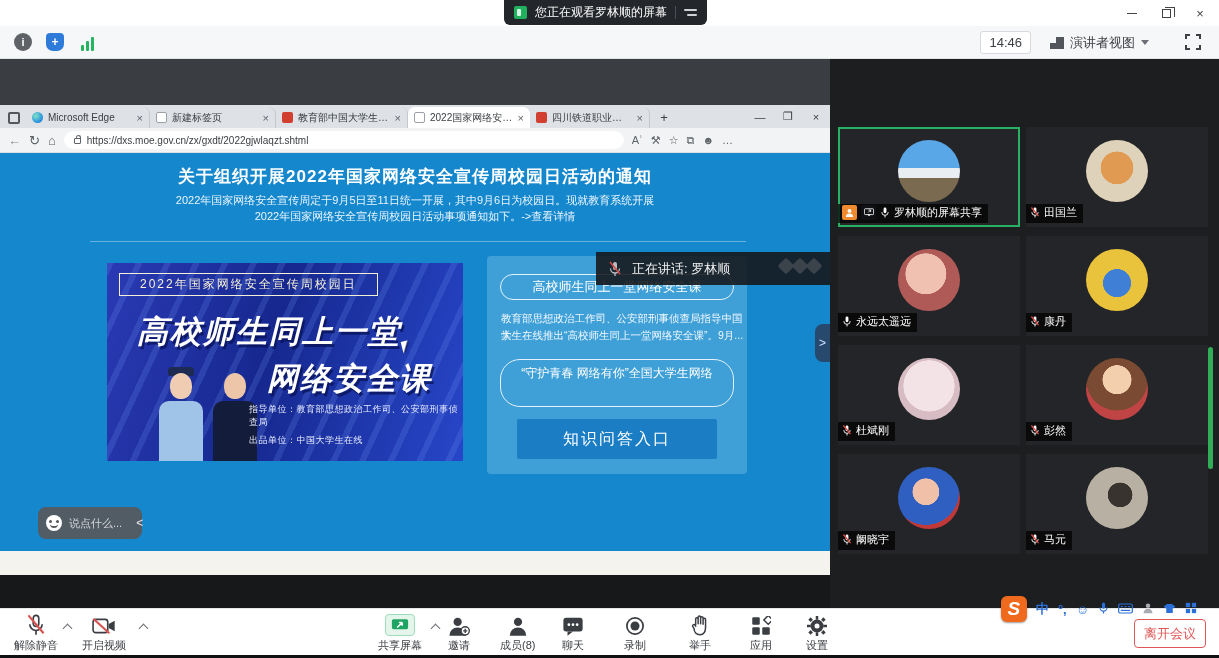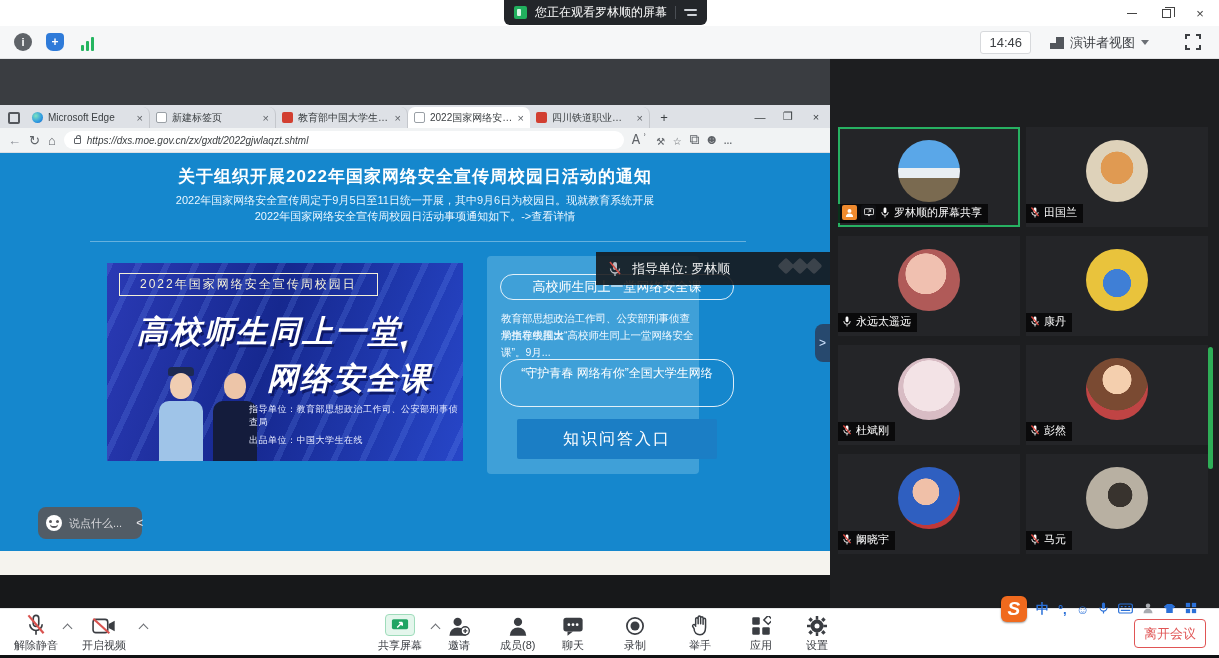--- a/index.html
+++ b/index.html
@@ -57,43 +57,43 @@
   .fav.edge { border-radius:50%; background:radial-gradient(circle at 35% 35%, #7ee3c0, #2f9ae0 60%, #1b5fc4); }
   .fav.doc { background:#fff; border:1px solid #9aa0a6; }
   .fav.red { background:#d23f31; }
   .fav.pdf { background:#d23f31; border-radius:2px; }
   .newtab { width:16px; height:16px; margin:0 0 3px 6px; color:#3c4043; font-size:13px; display:flex; align-items:center; justify-content:center; }
   .bwinctl { margin-left:auto; display:flex; align-items:center; height:23px; }
   .bwinctl span { width:28px; text-align:center; color:#3c4043; font-size:11px; }
   .addrbar { height:25px; background:#f1f3f4; border-bottom:1px solid #dcdfe3; display:flex; align-items:center; padding:0 8px; gap:8px; }
   .nav { color:#8a8e94; font-size:13px; }
   .nav.dark { color:#5f6368; }
-  .urlpill { flex:1; max-width:560px; height:18px; background:#fff; border-radius:10px; display:flex; align-items:center; padding:0 10px; gap:6px; font-size:10px; color:#3c4043;font-style:italic; }
+  .urlpill { flex:1; max-width:560px; height:18px; background:#fff; border-radius:10px; display:flex; align-items:center; padding:0 10px; gap:6px; font-size:10px; color:#3c4043; }
   .lock { width:7px; height:6px; border:1px solid #5f6368; border-radius:1px; position:relative; margin-top:2px; }
   .lock::before { content:""; position:absolute; left:1px; top:-4px; width:3px; height:3px; border:1px solid #5f6368; border-bottom:none; border-radius:3px 3px 0 0; }
-  .addr-ic { color:#5f6368; font-size:14px;font-family:Liberation Mono, monospace; }
+  .addr-ic { color:#5f6368; font-size:11px; }
 
   
   .page { position:absolute; left:0; top:48px; width:830px; height:398px; background:#1587cd; overflow:hidden; }
   .pg-title { position:absolute; left:0; top:12px; width:830px; text-align:center; color:#fff; font-size:17px; font-weight:bold; letter-spacing:1px; }
   .pg-sub { position:absolute; left:0; width:830px; text-align:center; color:#eaf6ff; font-size:11px; }
   .pg-hr { position:absolute; left:90px; top:88px; width:656px; border-top:1px solid rgba(255,255,255,0.35); }
   .banner { position:absolute; left:107px; top:110px; width:356px; height:198px; background:linear-gradient(105deg,#2a3ab5 0%,#16288f 45%,#2746c8 100%); overflow:hidden; }
   .banner .streaks { position:absolute; inset:0; background:repeating-linear-gradient(115deg, rgba(120,160,255,0.18) 0 6px, transparent 6px 26px); }
   .btag { position:absolute; left:12px; top:10px; border:1px solid #f4f0d8; color:#f7f3da; font-size:12px; padding:2px 20px; letter-spacing:2px; }
   .bh1 { position:absolute; left:30px; top:48px; width:330px; color:#fff; font-size:31px; font-weight:bold; font-style:italic; text-shadow:2px 3px 0 rgba(10,20,90,0.8); letter-spacing:2px; }
   .bh2 { position:absolute; left:160px; top:95px; width:220px; color:#fff; font-size:31px; font-weight:bold; font-style:italic; text-shadow:2px 3px 0 rgba(10,20,90,0.8); letter-spacing:2px; }
   .bcredit { position:absolute; left:142px; color:#e8ecff; font-size:9px; letter-spacing:0.5px; }
   .person { position:absolute; bottom:0; }
   .p-head { width:22px; height:26px; background:#edc5a8; border-radius:50% 50% 45% 45%; margin:0 auto; }
   .p-hat { width:26px; height:9px; background:#1d2a52; border-radius:4px 4px 2px 2px; margin:0 auto -3px; }
   .p-body { width:44px; height:60px; border-radius:10px 10px 0 0; margin:2px auto 0; }
   .police .p-body { background:#9fc4e8; }
   .suit .p-body { background:#141c3c; }
-  .panel { position:absolute; left:487px; top:103px; width:212px; height:218px; background:#3fa0d8; border-radius:4px; }
+  .panel { position:absolute; left:487px; top:103px; width:260px; height:218px; background:#3fa0d8; border-radius:4px; }
   .pill { border:1px solid rgba(255,255,255,0.85); border-radius:15px; color:#fff; text-align:center; }
   .pill1 { position:absolute; left:13px; top:18px; width:234px; height:26px; line-height:24px; font-size:13px; }
   .pdesc { position:absolute; left:14px; color:#f0f8ff; font-size:10.5px; line-height:17px; }
   .pill2 { position:absolute; left:13px; top:103px; width:234px; height:48px; font-size:12px; line-height:22px; padding-top:2px; border-radius:20px; }
   .cta { position:absolute; left:30px; top:163px; width:200px; height:40px; background:#1b7ec5; color:#fff; font-size:16px; letter-spacing:2px; display:flex; align-items:center; justify-content:center; border-radius:2px; }
   .cursor { position:absolute; left:402px; top:188px; width:0; height:0; border-left:7px solid #fff; border-bottom:12px solid transparent; filter:drop-shadow(1px 1px 1px rgba(0,0,0,0.6)); transform:rotate(-14deg); }
   .page-white { position:absolute; left:0; top:446px; width:830px; height:58px; background:#f5f3ee; overflow:hidden; }
   .wkbox { position:absolute; left:332px; top:24px; width:168px; height:44px; border:2px solid #2b3ec4; padding:3px; }
   .wkbox .inner { width:100%; height:100%; border:2px solid #2b3ec4; display:flex; align-items:flex-start; justify-content:center; color:#2b3ec4; font-weight:bold; font-size:24px; letter-spacing:4px; }
   .wkarr { position:absolute; left:512px; top:40px; color:#7c89d8; font-size:10px; letter-spacing:-1px; }
@@ -350,21 +350,21 @@
     <span class="chatcol">&lt;</span>
   </div>
 
   <div class="toast">
     <svg width="14" height="16" viewBox="0 0 14 16">
       <rect x="5" y="1" width="4" height="8" rx="2" fill="#b9bcc2"></rect>
       <path d="M2.5 7.5a4.5 4.5 0 0 0 9 0" stroke="#b9bcc2" stroke-width="1.3" fill="none"></path>
       <line x1="7" y1="12" x2="7" y2="15" stroke="#b9bcc2" stroke-width="1.3"></line>
       <line x1="2" y1="1" x2="12" y2="13" stroke="#d04a42" stroke-width="1.6"></line>
     </svg>
-    <span class="toast-text">指导单位: 罗林顺</span>
+    <span class="toast-text">正在讲话: 罗林顺</span>
     <span class="wmark">
         <i></i>
         <i></i>
         <i></i>
       </span>
   </div>
 
   <div class="handle">&gt;</div>
 </div>
 

